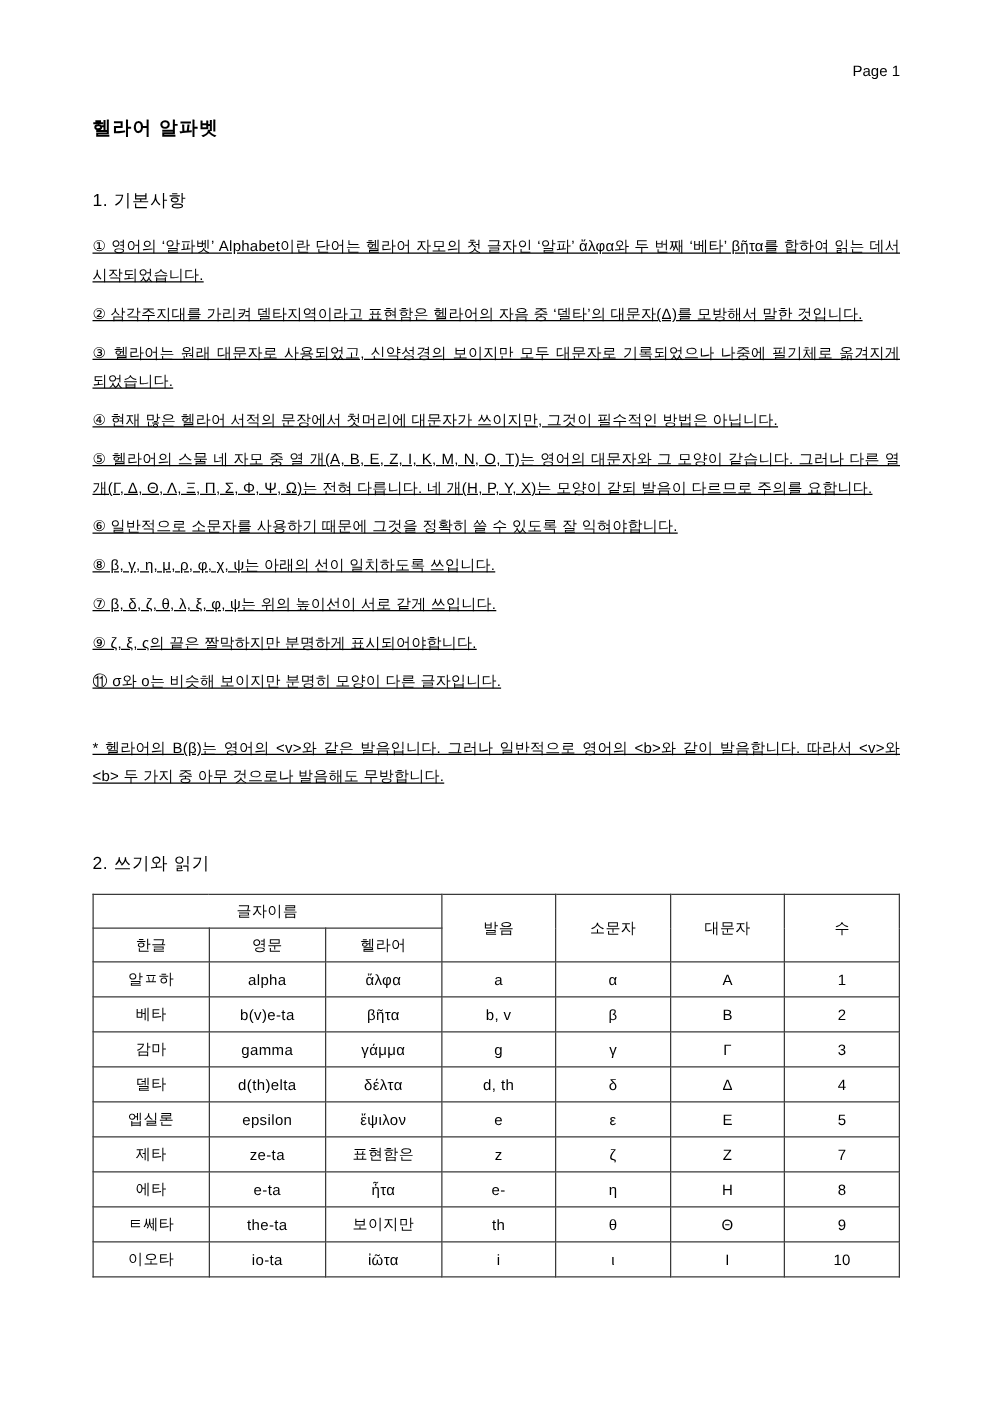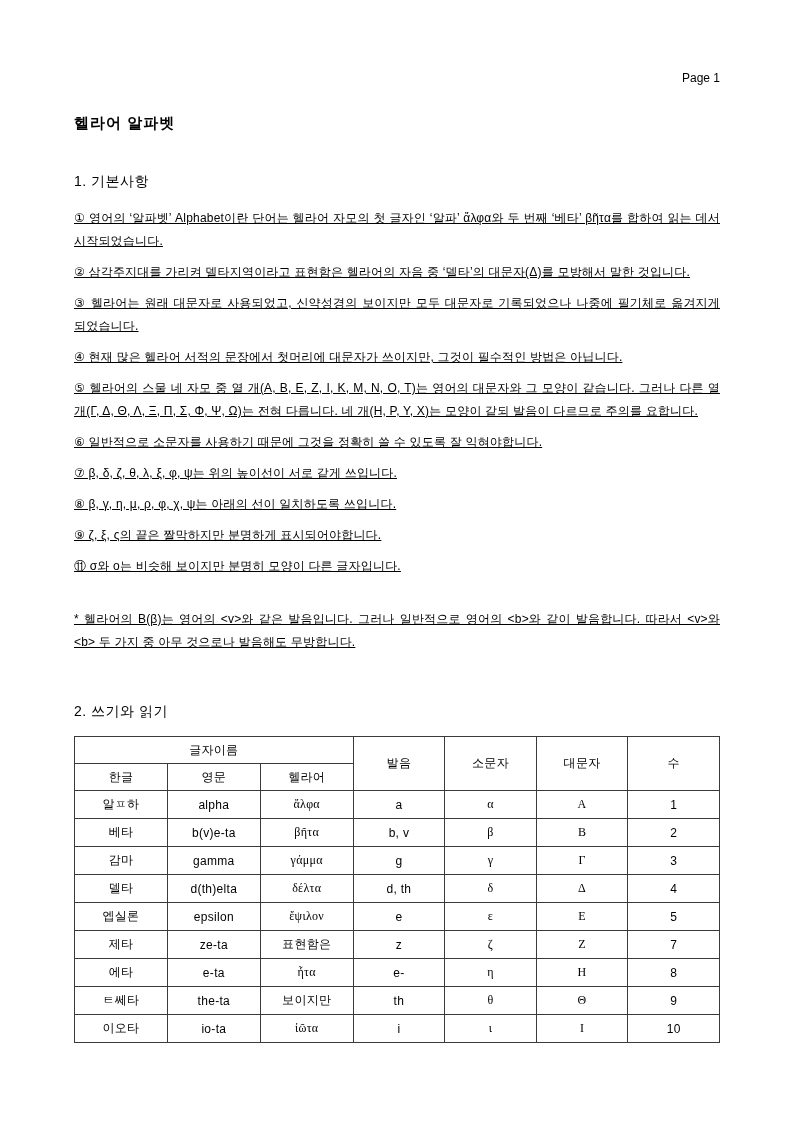--- a/index.html
+++ b/index.html
@@ -2,21 +2,21 @@
 <html><head>
 <meta charset="utf-8">
 <style>
   html, body { margin: 0; padding: 0; background: #ffffff; }
   .page {
     position: relative;
     width: 794px;
     height: 1123px;
     box-sizing: border-box;
     margin: 0 auto;
-    padding: 71px 74px 0 74px;
+    padding: 50px 74px 0 74px;
     background: #ffffff;
     color: #000000;
     font-family: "Liberation Sans", "DejaVu Sans", sans-serif;
     font-size: 12px;
     overflow: hidden;
   }
   .page-number {
     text-align: right;
     font-size: 12px;
     line-height: 15px;
@@ -56,21 +56,21 @@
     font-weight: normal;
     text-align: center;
     vertical-align: middle;
     padding: 0 2px;
     font-size: 12px;
     letter-spacing: 0.3px;
   }
   .alphabet-table th { height: 26px; }
   .alphabet-table td { height: 27px; }
   .greek {
-    font-family: Liberation Serif, serif;
+    font-family: Liberation Sans, sans-serif;
     font-size: 13.5px;
     margin-left: 43px;
   }
 </style>
 </head>
 <body>
 
 <div class="page">
 
   <div class="page-number">Page 1</div>
@@ -78,22 +78,22 @@
   <div class="doc-title">헬라어 알파벳</div>
 
   <div class="section-heading">1. 기본사항</div>
 
   <p class="para first">① 영어의 ‘알파벳’ Alphabet이란 단어는 헬라어 자모의 첫 글자인 ‘알파’ ἄλφα와 두 번째 ‘베타’ βῆτα를 합하여 읽는 데서 시작되었습니다.</p>
   <p class="para">② 삼각주지대를 가리켜 델타지역이라고 표현함은 헬라어의 자음 중 ‘델타’의 대문자(Δ)를 모방해서 말한 것입니다.</p>
   <p class="para">③ 헬라어는 원래 대문자로 사용되었고, 신약성경의 보이지만 모두 대문자로 기록되었으나 나중에 필기체로 옮겨지게 되었습니다.</p>
   <p class="para">④ 현재 많은 헬라어 서적의 문장에서 첫머리에 대문자가 쓰이지만, 그것이 필수적인 방법은 아닙니다.</p>
   <p class="para">⑤ 헬라어의 스물 네 자모 중 열 개(Α, Β, Ε, Ζ, Ι, Κ, Μ, Ν, Ο, Τ)는 영어의 대문자와 그 모양이 같습니다. 그러나 다른 열 개(Γ, Δ, Θ, Λ, Ξ, Π, Σ, Φ, Ψ, Ω)는 전혀 다릅니다. 네 개(Η, Ρ, Υ, Χ)는 모양이 같되 발음이 다르므로 주의를 요합니다.</p>
   <p class="para">⑥ 일반적으로 소문자를 사용하기 때문에 그것을 정확히 쓸 수 있도록 잘 익혀야합니다.</p>
+  <p class="para">⑧ β, γ, η, μ, ρ, φ, χ, ψ는 아래의 선이 일치하도록 쓰입니다.</p>
   <p class="para">⑦ β, δ, ζ, θ, λ, ξ, φ, ψ는 위의 높이선이 서로 같게 쓰입니다.</p>
-  <p class="para">⑧ β, γ, η, μ, ρ, φ, χ, ψ는 아래의 선이 일치하도록 쓰입니다.</p>
   <p class="para">⑨ ζ, ξ, ς의 끝은 짤막하지만 분명하게 표시되어야합니다.</p>
   <p class="para">⑪ σ와 ο는 비슷해 보이지만 분명히 모양이 다른 글자입니다.</p>
 
   <p class="para note">* 헬라어의 Β(β)는 영어의 &lt;v&gt;와 같은 발음입니다. 그러나 일반적으로 영어의 &lt;b&gt;와 같이 발음합니다. 따라서 &lt;v&gt;와 &lt;b&gt; 두 가지 중 아무 것으로나 발음해도 무방합니다.</p>
 
   <div class="section-heading second">2. 쓰기와 읽기</div>
 
   <table class="alphabet-table">
     <colgroup>
       <col style="width:14.4%">

